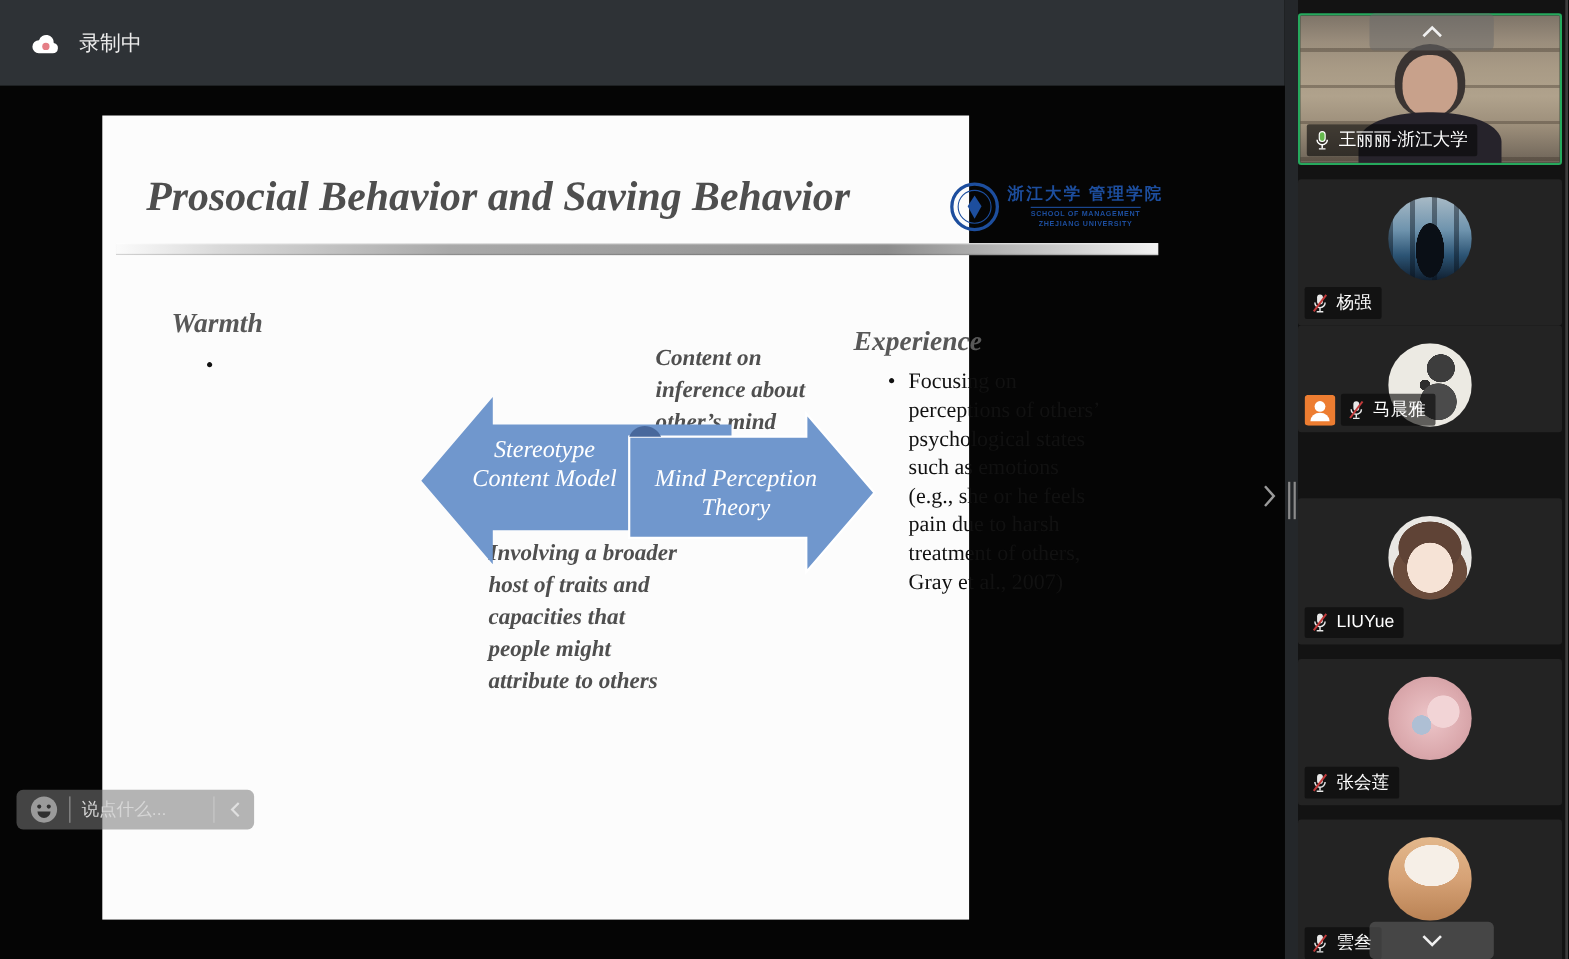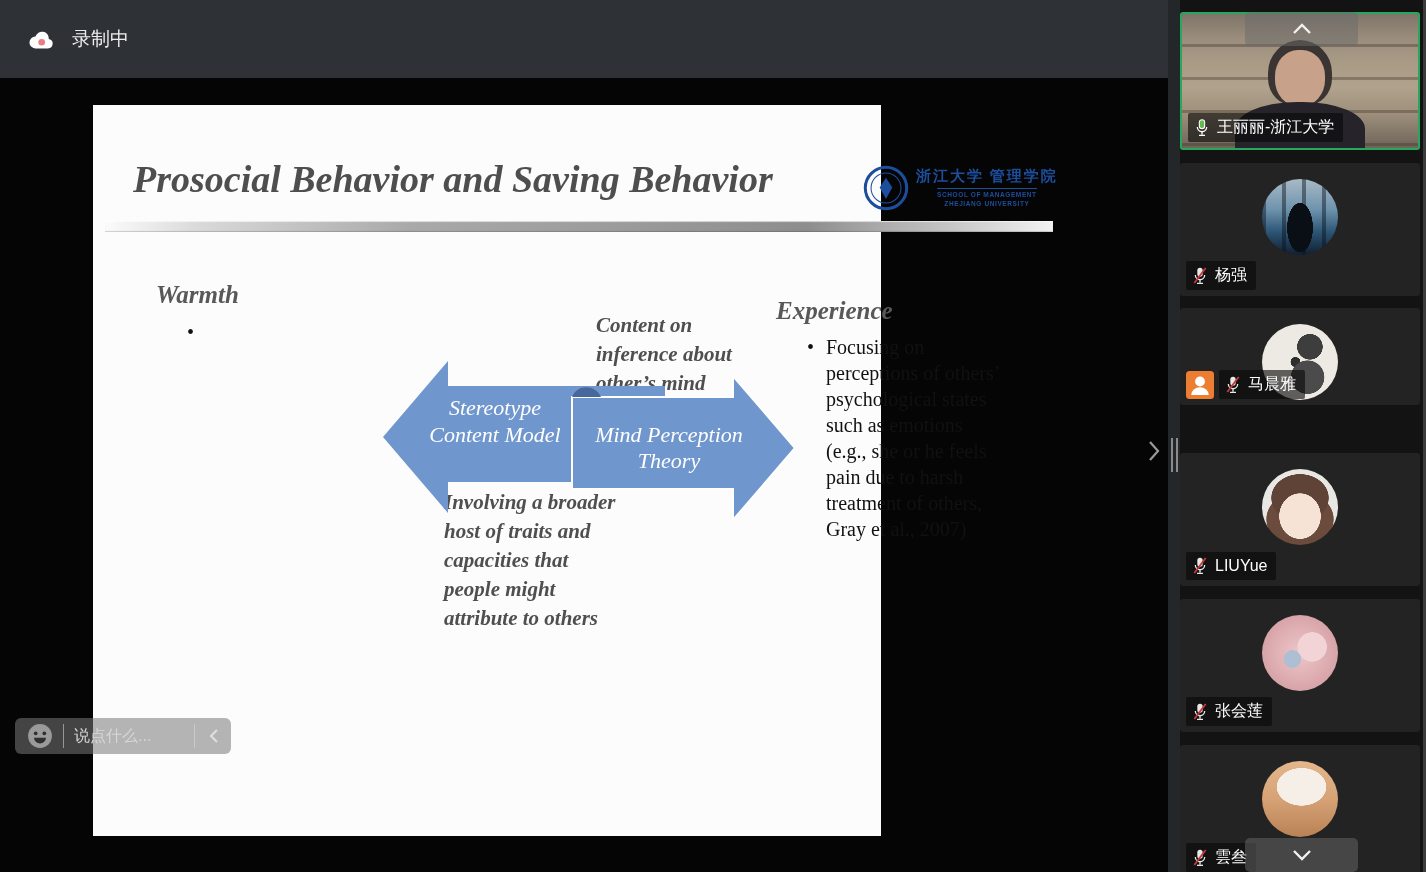--- a/index.html
+++ b/index.html
@@ -249,21 +249,21 @@
               <line x1="12" y1="20.5" x2="12" y2="25" stroke="#e8e8e8" stroke-width="2"></line>
               <line x1="7.5" y1="26" x2="16.5" y2="26" stroke="#e8e8e8" stroke-width="2"></line>
               <line x1="3.5" y1="25.5" x2="20.5" y2="3" stroke="#c23b3b" stroke-width="2.8"></line>
             </svg>
           </span>
           <span>杨强</span>
         </span>
       </div>
     </div>
 
-    <div class="tile" style="top:308px;height:97px">
+    <div class="tile" style="top:296px;height:97px">
       <div class="avatar av-mcy"></div>
       <div class="name-row">
         <span class="badge">
           <svg width="28" height="28" viewBox="0 0 24 24">
             <rect width="24" height="24" rx="3" fill="#ed7d31"></rect>
             <circle cx="12" cy="9" r="4.2" fill="#ffffff"></circle>
             <path d="M4.5,20.5 a7.5,6.5 0 0 1 15,0 z" fill="#ffffff"></path>
           </svg>
         </span>
         <span class="name-label">

